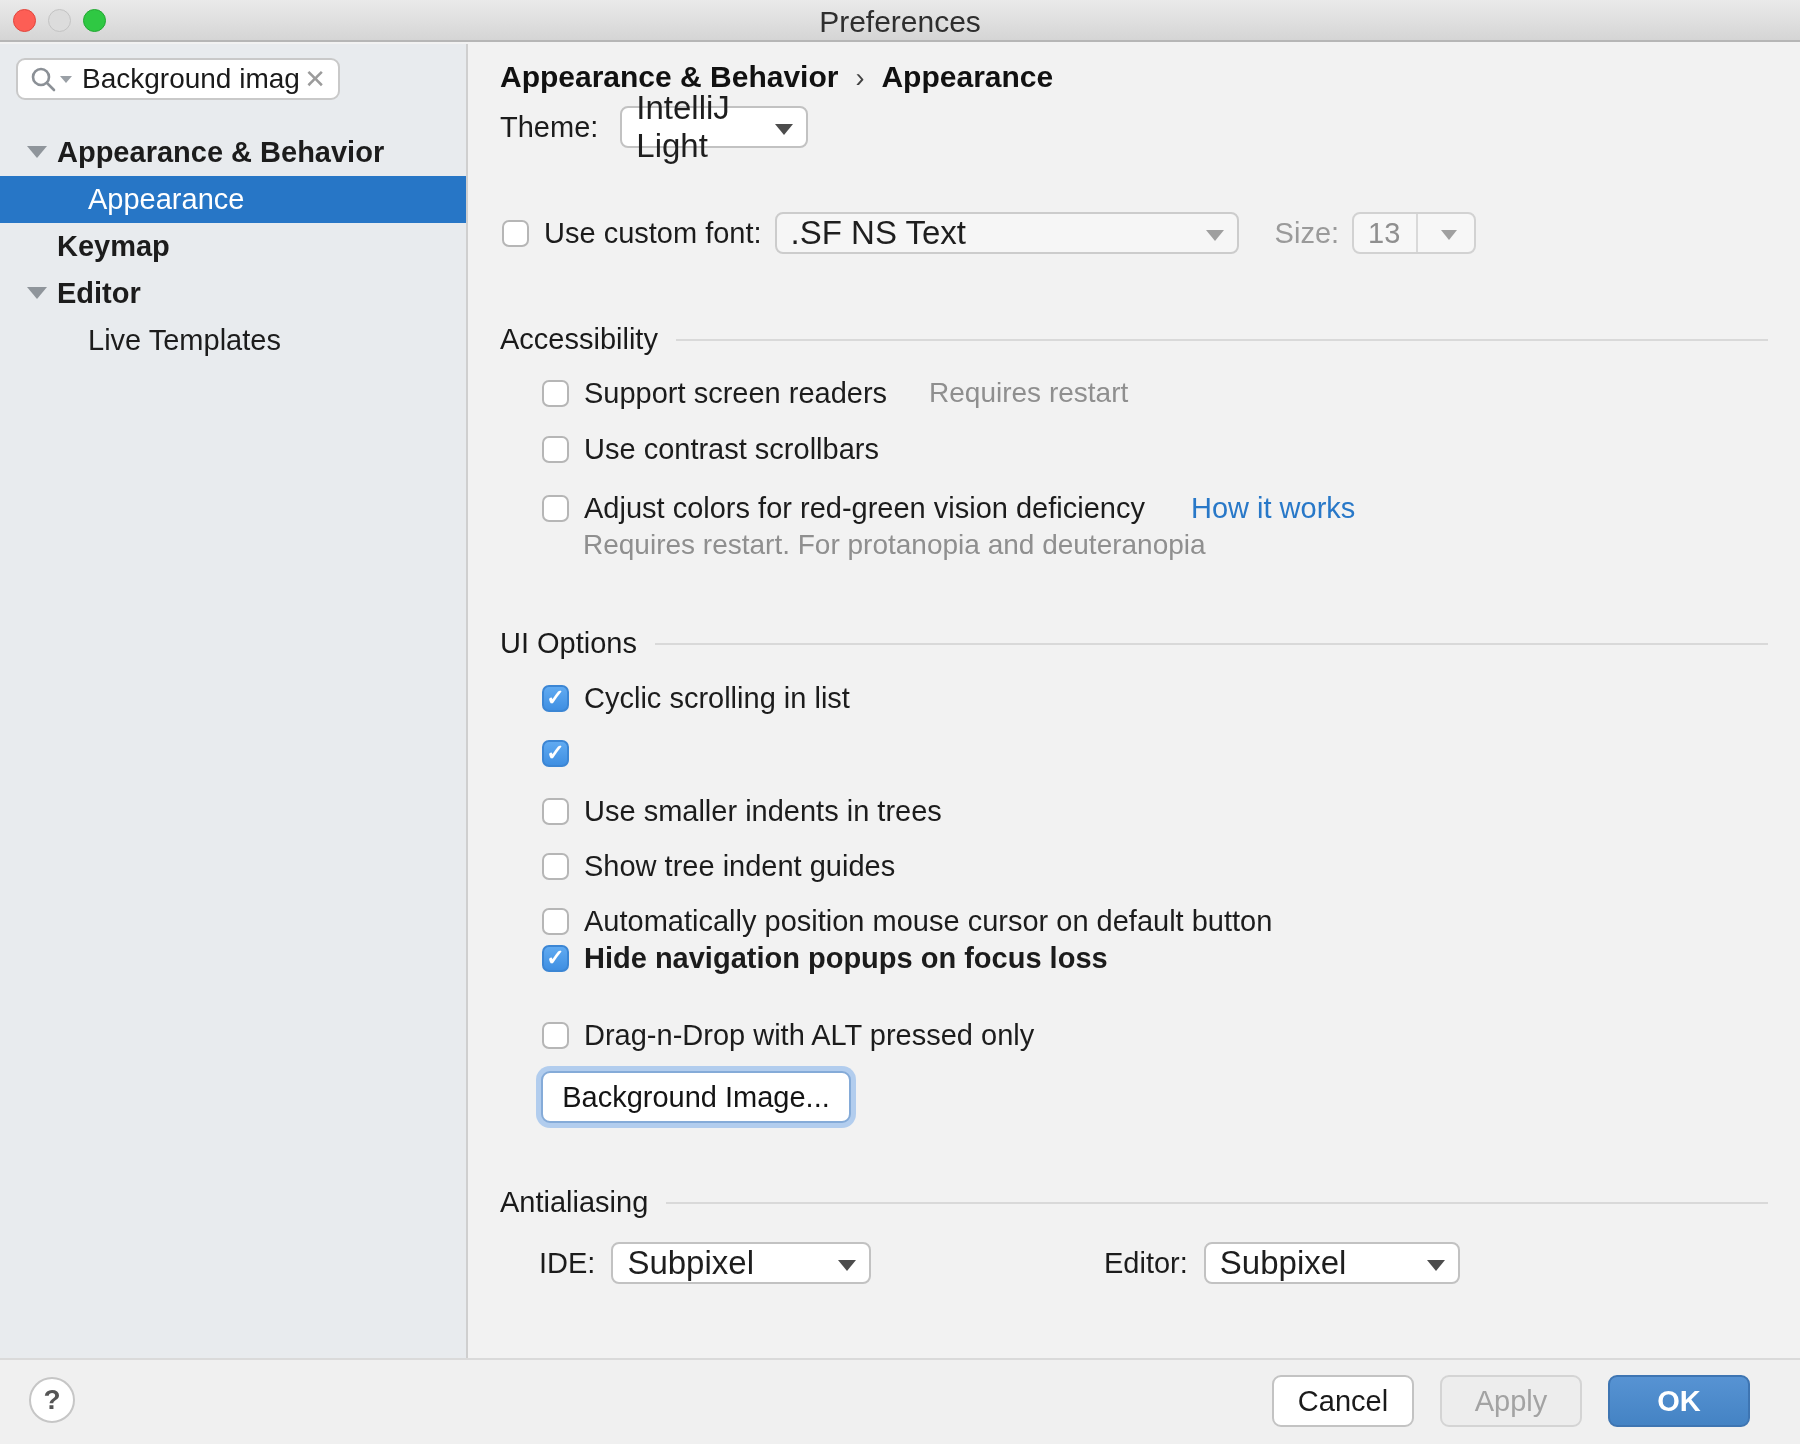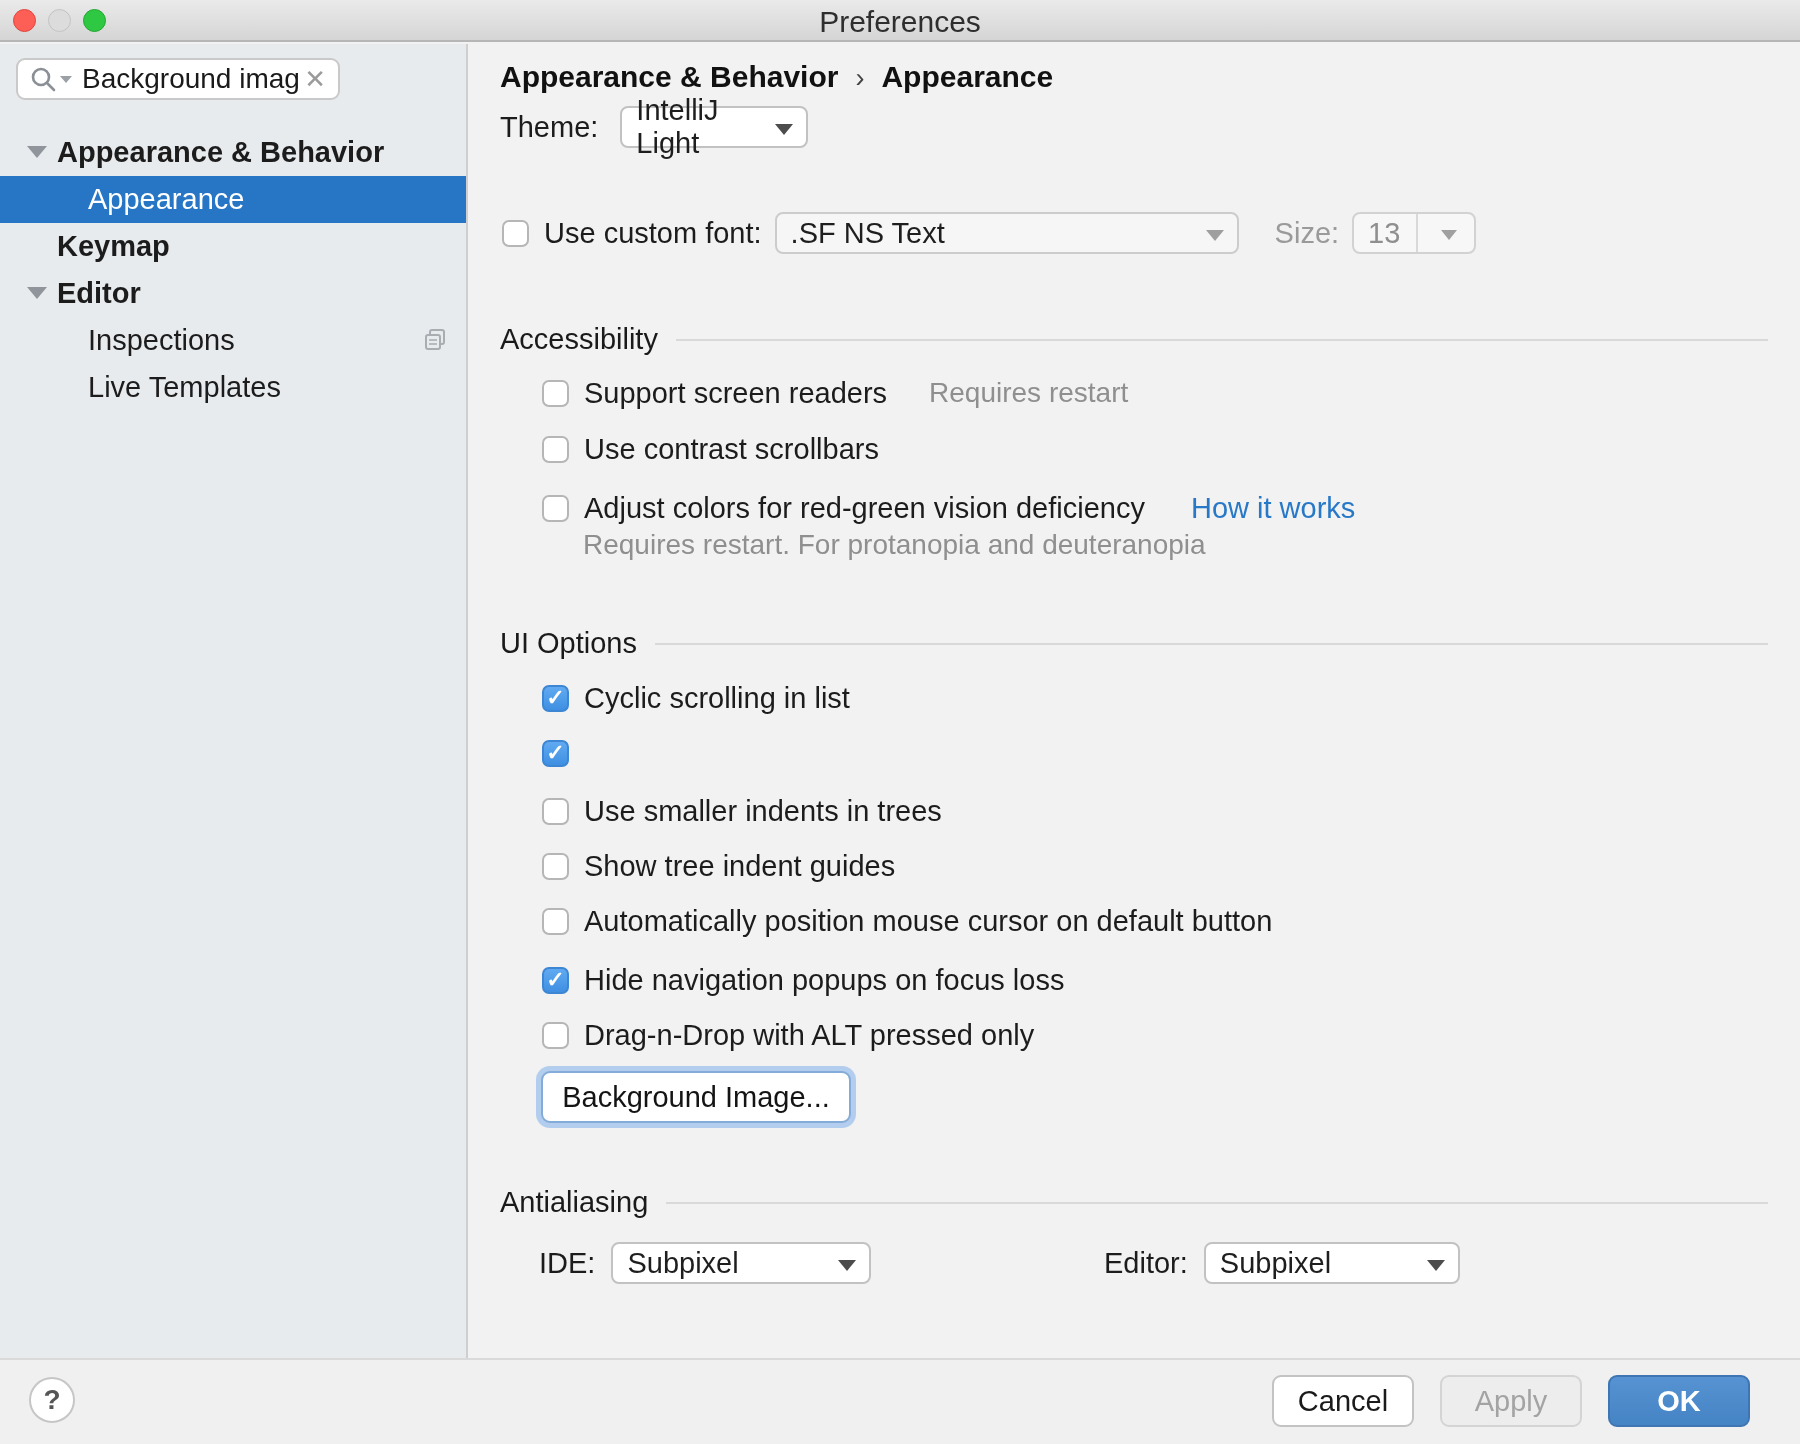--- a/index.html
+++ b/index.html
@@ -45,21 +45,21 @@
   .crumbs { position:absolute; left:500px; top:60px; font-size:30px; font-weight:700;
     color:#111; display:flex; align-items:center; }
   .crumbs .sep { font-weight:400; color:#444; font-size:27px; margin:0 17px; padding-top:2px; }
 
   .fieldrow { position:absolute; display:flex; align-items:center; }
   .flabel { font-size:29px; color:#1c1c1c; }
   .flabel.dim { color:#9a9a9a; }
 
   .dd { position:relative; background:#fff; border:2px solid #c2c2c2; border-radius:8px;
     height:42px; display:flex; align-items:center; padding:0 44px 0 14px;
-    font-size:29px; color:#1e1e1e; }
+    font-size:33px; color:#1e1e1e; }
   .dd .arr { position:absolute; right:13px; top:16px; width:0; height:0;
     border-left:9px solid transparent; border-right:9px solid transparent;
     border-top:11px solid #4c4c4c; }
   .dd.dim { background:#f6f6f6; border-color:#cccccc; }
   .dd.dim .arr { border-top-color:#9f9f9f; }
   .combo { position:relative; background:#f7f7f7; border:2px solid #d2d2d2; border-radius:8px;
     height:42px; display:flex; align-items:center; padding:0 0 0 14px;
     font-size:29px; color:#8f8f8f; }
   .combo .split { position:absolute; right:56px; top:0; bottom:0; width:2px; background:#d9d9d9; }
   .combo .arr { position:absolute; right:17px; top:16px; width:0; height:0;
@@ -133,29 +133,20 @@
         <span class="lbl1">Appearance</span>
       </div>
       <div class="trow bold">
         <span class="lbl0">Keymap</span>
       </div>
       <div class="trow bold">
         <span class="tri"></span>
         <span class="lbl0">Editor</span>
       </div>
       <div class="trow">
-        <span class="lbl1">Inspections</span>
-        <svg class="copy-ic" width="25" height="25" viewBox="0 0 25 25">
-          <rect x="7" y="2" width="14" height="14" rx="2" fill="none" stroke="#a9adb2" stroke-width="2"></rect>
-          <rect x="3" y="7" width="14" height="14" rx="2" fill="#e8ebee" stroke="#a9adb2" stroke-width="2"></rect>
-          <line x1="6" y1="12" x2="14" y2="12" stroke="#a9adb2" stroke-width="1.6"></line>
-          <line x1="6" y1="16" x2="14" y2="16" stroke="#a9adb2" stroke-width="1.6"></line>
-        </svg>
-      </div>
-      <div class="trow">
         <span class="lbl1">Live Templates</span>
       </div>
     </div>
   </div>
 
   <div class="crumbs">
     <span>Appearance &amp; Behavior</span>
     <span class="sep">›</span>
     <span>Appearance</span>
   </div>
@@ -221,21 +212,21 @@
     <span class="lab">Use smaller indents in trees</span>
   </div>
   <div class="row" style="top:849px;">
     <span class="cb"></span>
     <span class="lab">Show tree indent guides</span>
   </div>
   <div class="row" style="top:904px;">
     <span class="cb"></span>
     <span class="lab">Automatically position mouse cursor on default button</span>
   </div>
-  <div class="row" style="top:963px;">
+  <div class="row" style="top:941px;font-weight:bold;">
     <span class="cb checked"></span>
     <span class="lab">Hide navigation popups on focus loss</span>
   </div>
   <div class="row" style="top:1018px;">
     <span class="cb"></span>
     <span class="lab">Drag-n-Drop with ALT pressed only</span>
   </div>
 
   <button class="bgimg-btn">Background Image...</button>
 

